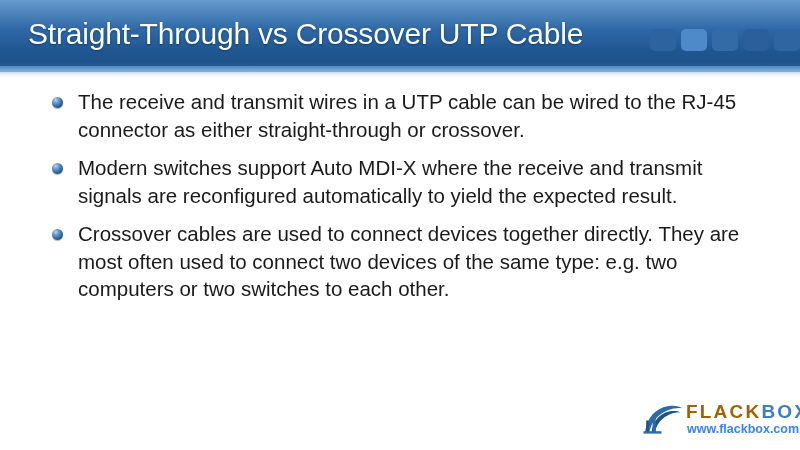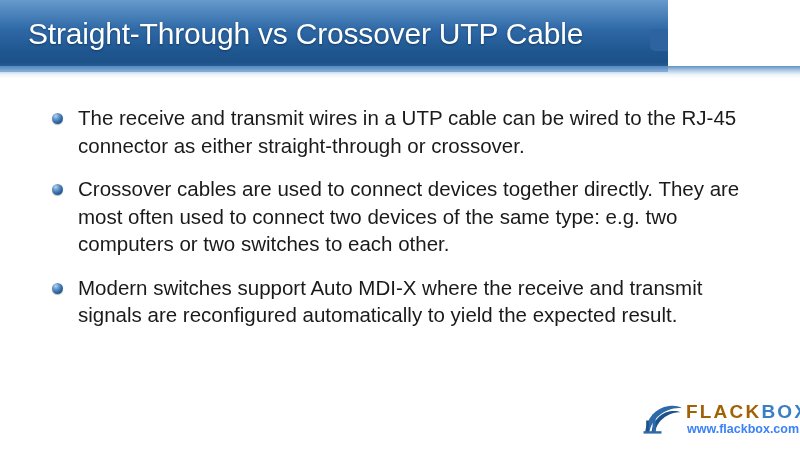--- a/index.html
+++ b/index.html
@@ -22,21 +22,21 @@
     height: 450px;
     background: #ffffff;
     overflow: hidden;
   }
 
   
   .header {
     position: absolute;
     left: 0;
     top: 0;
-    width: 668px;
+    width: 800px;
     height: 72px;
     background: linear-gradient(180deg,
         #4a87c4 0%,
         #3f7cb8 12%,
         #2f6aa8 38%,
         #1f568f 72%,
         #1d5289 86%,
         #27619c 94%,
         #4e8ac4 100%);
     overflow: hidden;
@@ -102,21 +102,20 @@
   .content {
     position: absolute;
     left: 52px;
     top: 88px;
     width: 716px;
   }
   .bullet-row {
     display: flex;
     align-items: flex-start;
     margin-bottom: 11px;
-    margin-top: 16px;
   }
   .bullet-dot {
     flex: 0 0 auto;
     width: 11px;
     height: 11px;
     margin-top: 9px;
     margin-right: 15px;
     border-radius: 50%;
     background: radial-gradient(circle at 34% 28%,
         #bcd4ec 0%,
@@ -195,26 +194,26 @@
   <div class="content">
 
     <div class="bullet-row">
       <span class="bullet-dot"></span>
       <span class="bullet-text">The receive and transmit wires in a UTP cable can be wired to the RJ-45 connector as either straight-through or crossover.</span>
     </div>
 
 
     <div class="bullet-row">
       <span class="bullet-dot"></span>
-      <span class="bullet-text">Crossover cables are used to connect devices together directly. They are most often used to connect two devices of the same type: e.g. two computers or two switches to each other.</span>
+      <span class="bullet-text">Modern switches support Auto MDI-X where the receive and transmit signals are reconfigured automatically to yield the expected result.</span>
     </div>
 
     <div class="bullet-row">
       <span class="bullet-dot"></span>
-      <span class="bullet-text">Modern switches support Auto MDI-X where the receive and transmit signals are reconfigured automatically to yield the expected result.</span>
+      <span class="bullet-text">Crossover cables are used to connect devices together directly. They are most often used to connect two devices of the same type: e.g. two computers or two switches to each other.</span>
     </div>
 
   </div>
 
   <div class="logo">
     <svg class="logo-mark" viewBox="0 0 40 32">
       <path d="M2 30 C4 16, 12 6, 26 4 C32 3.2, 37 4.4, 39 6.2 C35 5.6, 30 6.2, 25 8.2 C14 12.6, 8 21, 6.4 30 Z" fill="#2f6aa8"></path>
       <path d="M8.5 30 C10 19.5, 16 11.5, 26 9.4 C31 8.4, 35 9, 37.5 10.2 C33.5 9.9, 29 11, 24.5 13.4 C17 17.4, 13 23.6, 12.4 30 Z" fill="#1d5289"></path>
       <rect x="9.6" y="12.5" width="3.1" height="17.5" fill="#2f6aa8"></rect>
       <rect x="3.2" y="18.5" width="2.6" height="11.5" fill="#1d5289"></rect>

